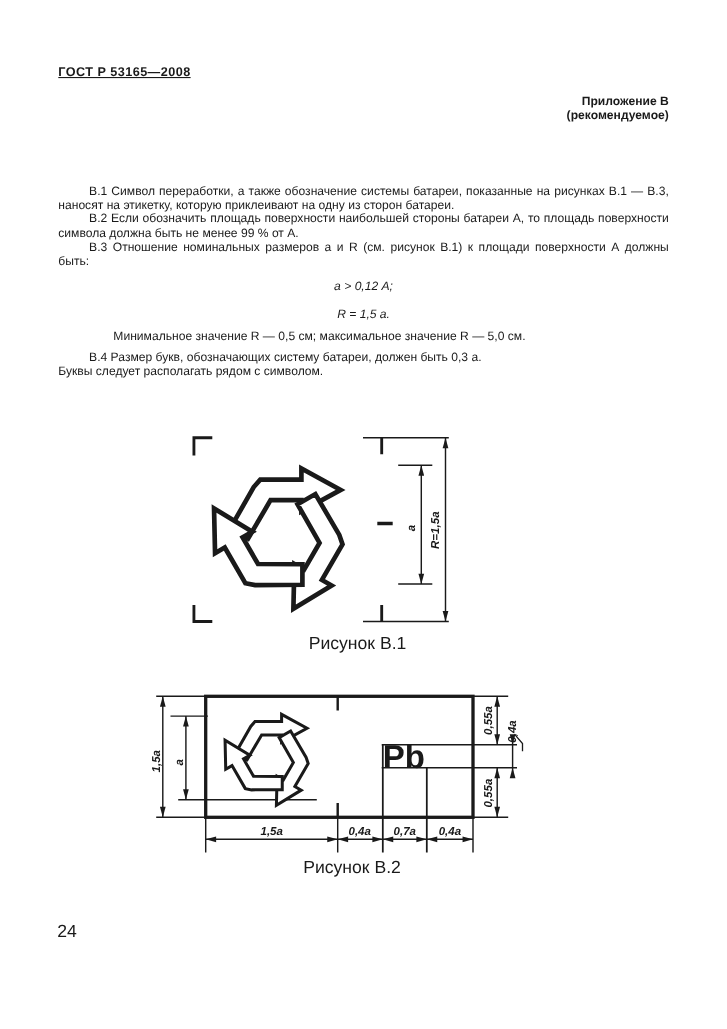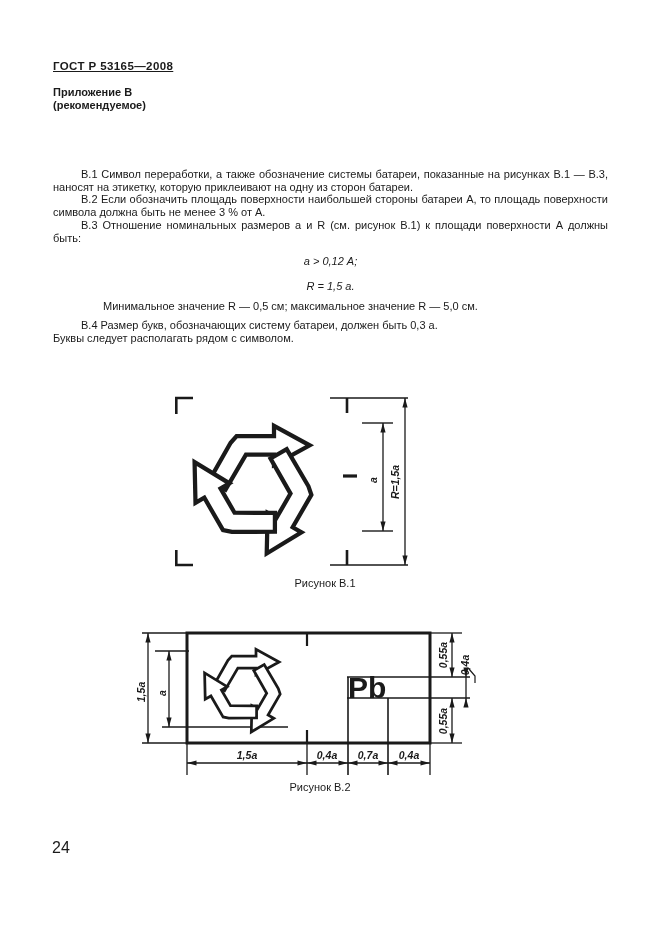--- a/index.html
+++ b/index.html
@@ -2,34 +2,34 @@
 <html><head>
 <meta charset="utf-8">
 <style>
   html,body{margin:0;padding:0;background:#e8e8e8;}
   .page{
     position:relative;width:661px;height:935px;background:#fff;
     font-family:"Liberation Sans",sans-serif;color:#1a1a1a;overflow:hidden;
     margin:0 auto;
   }
   .std-code{position:absolute;left:53px;top:60px;font-size:11.5px;font-weight:bold;letter-spacing:.4px;text-decoration:underline;}
-  .annex{position:absolute;left:53px;top:86px;width:555px;text-align:left;font-size:11px;font-weight:bold;line-height:13px;}
+  .annex{position:absolute;left:53px;top:86px;width:555px;text-align:right;font-size:11px;font-weight:bold;line-height:13px;}
   .doc-title{position:absolute;left:53px;top:150px;width:555px;text-align:center;font-size:11.5px;font-weight:bold;}
   .textblock{position:absolute;left:53px;top:168px;width:555px;font-size:11px;line-height:12.7px;text-align:justify;}
   .textblock p{margin:0;text-indent:28px;}
   .textblock p.formula{text-align:center;text-indent:0;margin-top:11px;font-style:italic;}
   .textblock p.f2{margin-top:12px;}
   .textblock p.minmax{text-indent:50px;text-align:left;margin-top:7px;}
   .textblock p.note{margin-top:9px;}
   .textblock p.b4{margin-top:7px;text-align:left;}
   .textblock p.noindent{text-indent:0;text-align:left;}
   .fig{position:absolute;}
   .fig1{left:160px;top:390px;}
   .fig2{left:130px;top:625px;}
-  .caption{position:absolute;font-size:11px;text-align:center;}
+  .caption{position:absolute;font-size:16px;text-align:center;}
   .cap1{left:160px;top:577px;width:330px;}
   .cap2{left:130px;top:781px;width:380px;}
   .pageno{position:absolute;left:52px;top:839px;font-size:16px;}
   svg .dimtext{font-family:"Liberation Sans",sans-serif;font-style:italic;font-weight:bold;font-size:10.5px;fill:#1a1a1a;}
   svg .pbtext{font-family:"Liberation Sans",sans-serif;font-weight:bold;font-size:30px;fill:#1a1a1a;}
   svg line,svg path,svg rect,svg polyline{stroke:#1a1a1a;}
 </style>
 </head>
 <body>
 
@@ -38,21 +38,21 @@
   <div class="std-code">ГОСТ Р 53165—2008</div>
 
   <div class="annex">
     <div>Приложение В</div>
     <div>(рекомендуемое)</div>
   </div>
 
 
   <div class="textblock">
     <p>В.1 Символ переработки, а также обозначение системы батареи, показанные на рисунках В.1 — В.3, наносят на этикетку, которую приклеивают на одну из сторон батареи.</p>
-    <p>В.2 Если обозначить площадь поверхности наибольшей стороны батареи А, то площадь поверхности символа должна быть не менее 3 % от А.</p>
+    <p>В.2 Если обозначить площадь поверхности наибольшей стороны батареи А, то площадь поверхности символа должна быть не менее 99 % от А.</p>
     <p>В.3 Отношение номинальных размеров а и R (см. рисунок В.1) к площади поверхности А должны быть:</p>
     <p class="formula">а &gt; 0,12 А;</p>
     <p class="formula f2">R = 1,5 а.</p>
     <p class="minmax">Минимальное значение R — 0,5 см; максимальное значение R — 5,0 см.</p>
     <p class="b4">В.4 Размер букв, обозначающих систему батареи, должен быть 0,3 а.</p>
     <p class="noindent">Буквы следует располагать рядом с символом.</p>
   </div>
 
   <svg width="0" height="0" style="position:absolute" aria-hidden="true">
     <defs>

